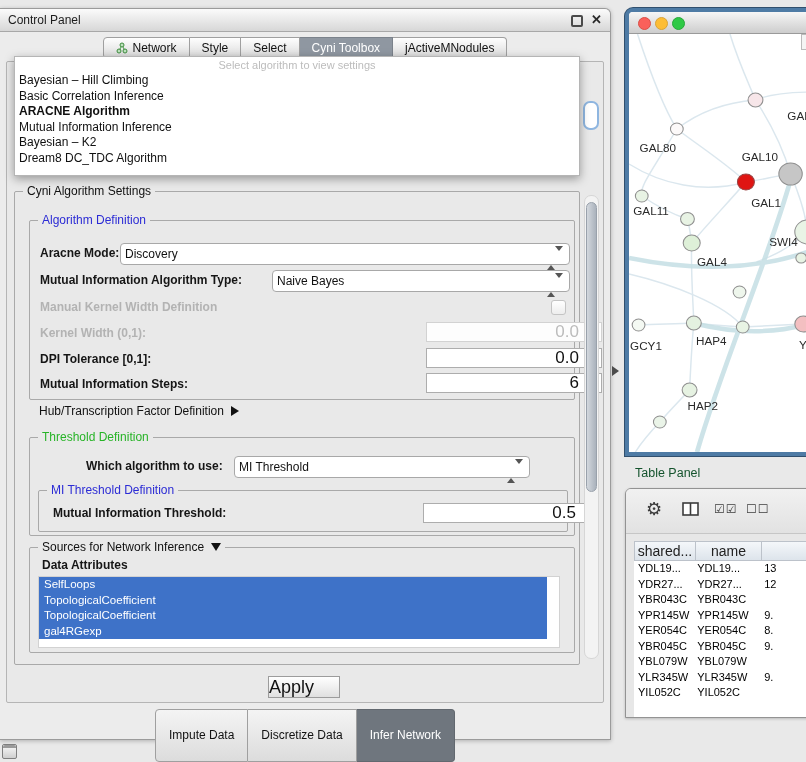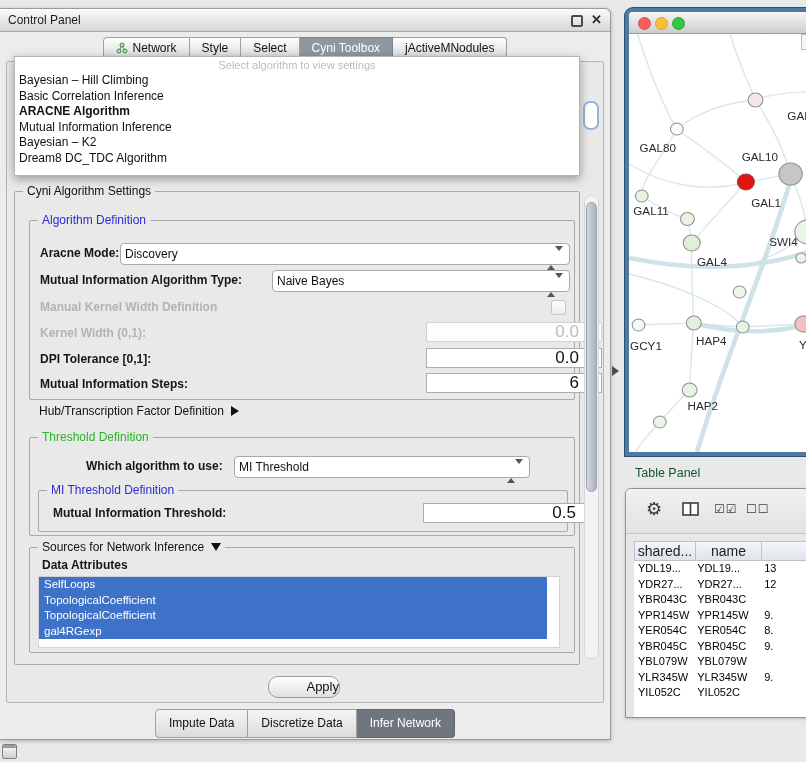--- a/index.html
+++ b/index.html
@@ -64,26 +64,26 @@
   .listbox { position:absolute; background:#fff; border:1px solid #d2d2d2; overflow:hidden; }
   .list-item {
     height:15.5px; line-height:15.5px; font-size:11.5px; color:#fff;
     background:#3e72c8; padding-left:5px; margin-right:12px;
   }
   .vscroll { position:absolute; width:13px; background:#f3f3f3; border:1px solid #d6d6d6; border-radius:7px; }
   .vthumb  { position:absolute; left:1px; width:9px; border:1px solid #99a1ab; border-radius:6px;
              background:linear-gradient(90deg,#d3d8de,#aab2bc); }
   .apply-btn {
     position:absolute; left:268px; top:667px; width:70px; height:20px;
-    background:linear-gradient(#ffffff,#e0e0e0); border:1px solid #9c9c9c; border-radius:10px;
-    font-size:13px; text-align:right; line-height:20px; color:#111;
+    background:linear-gradient(#ffffff,#e0e0e0); border:1px solid #9c9c9c; border-radius:0;
+    font-size:18px; text-align:left; line-height:20px; color:#111;
   }
   .bottom-tabs { position:absolute; top:700px; left:0; right:0; display:flex; justify-content:center; }
   .btab {
-    height:19px; line-height:19px; padding:4px 13px; font-size:12px; color:#111;
+    height:19px; line-height:19px; padding:16px 13px; font-size:12px; color:#111;
     background:linear-gradient(#f4f4f4,#dcdcdc); border:1px solid #9f9f9f; border-left:none; white-space:nowrap;
   }
   .btab:first-child { border-left:1px solid #9f9f9f; border-radius:4px 0 0 4px; }
   .btab:last-child { border-radius:0 4px 4px 0; }
   .btab.selected { background:#6f767e; color:#fff; border-color:#62686f; }
   
   .popup {
     position:absolute; left:14px; top:47px; width:564px; height:118px; z-index:10;
     background:#fff; border:1px solid #b5b5b5; box-shadow:0 3px 9px rgba(0,0,0,.35);
   }

